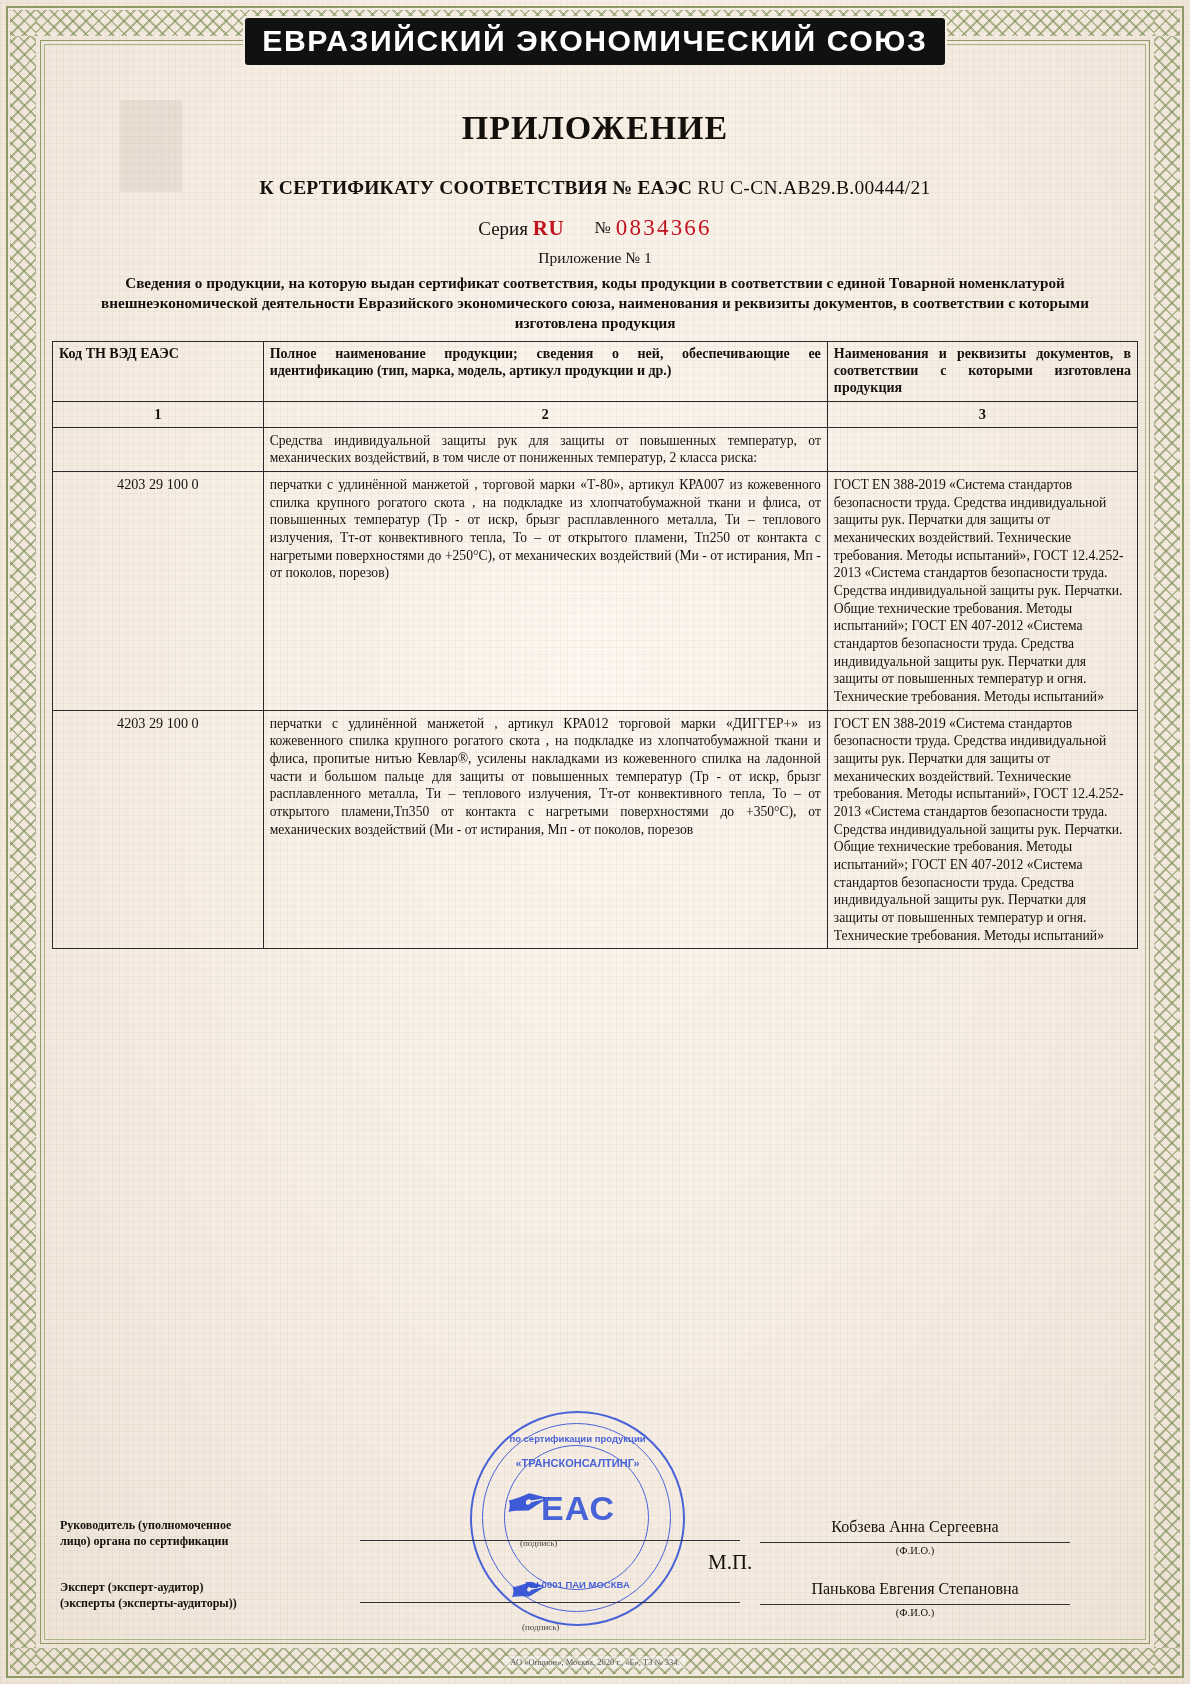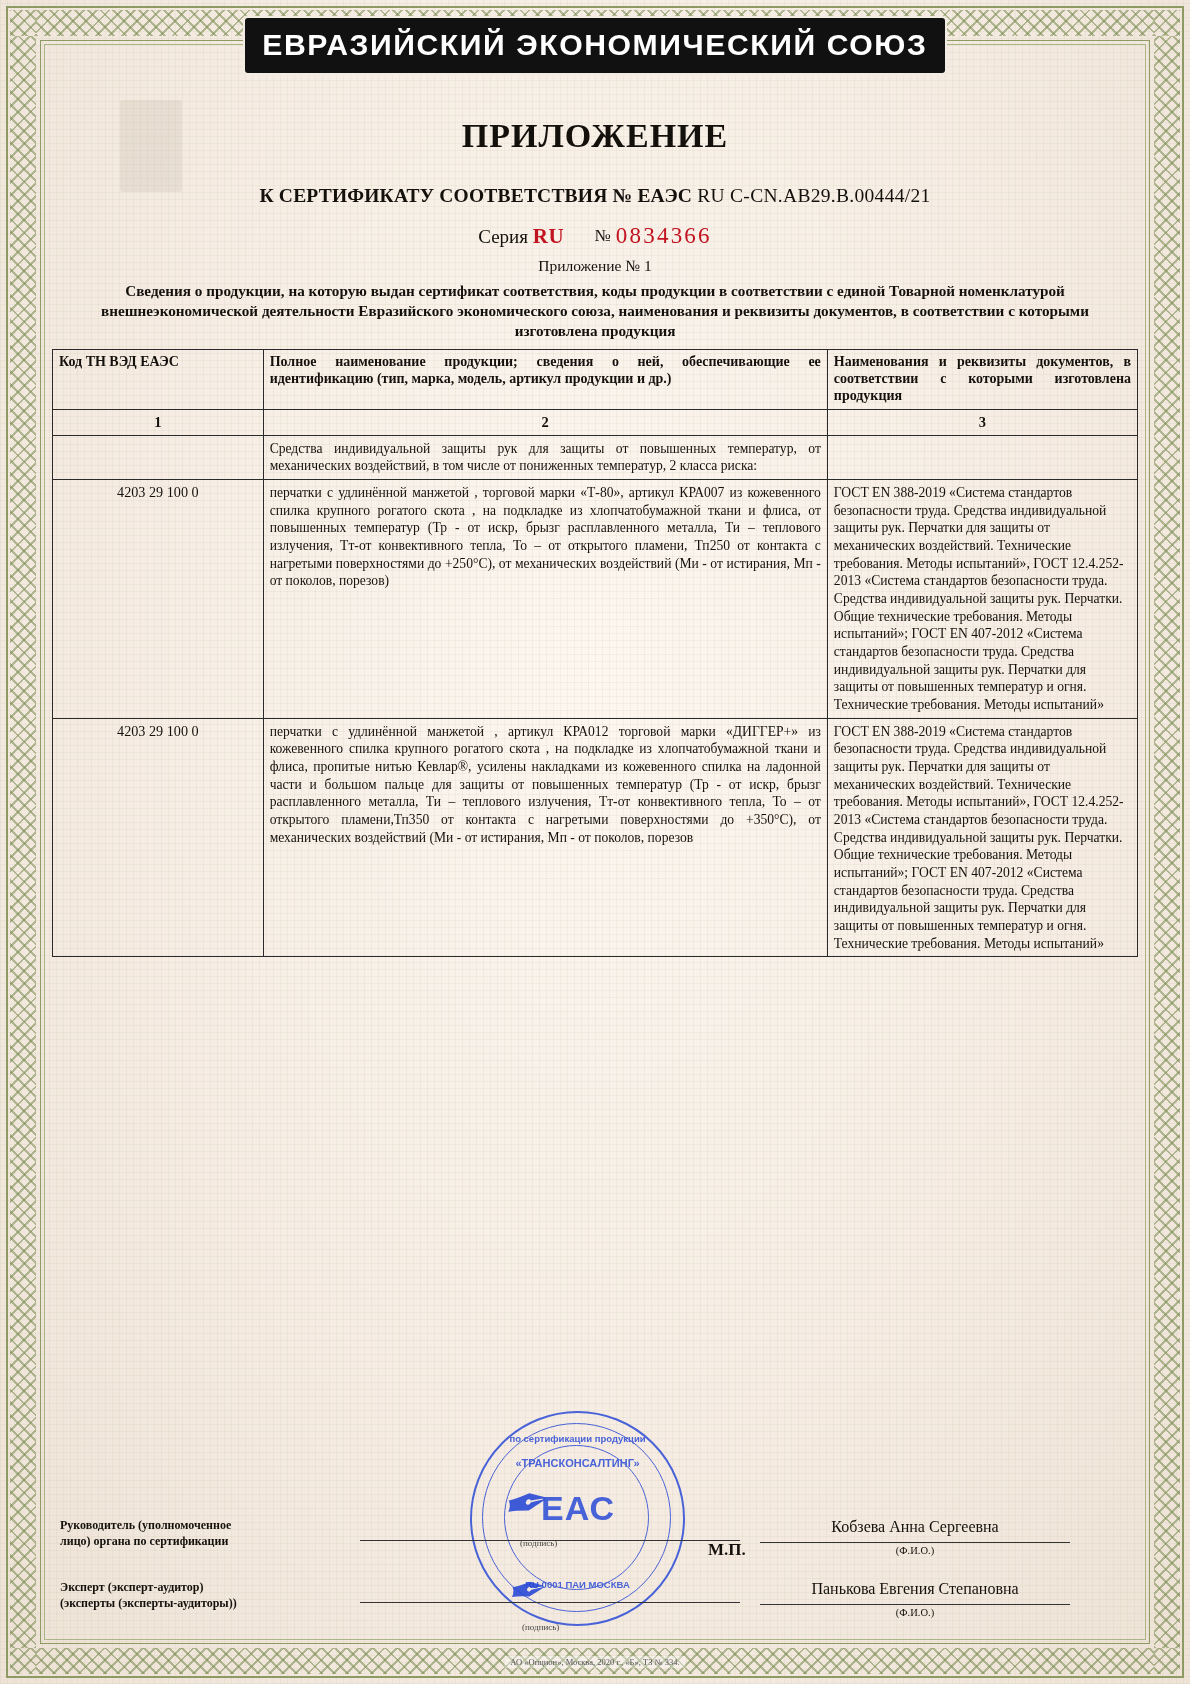--- a/index.html
+++ b/index.html
@@ -60,21 +60,21 @@
 
   
   .content {
     position: absolute;
     left: 52px; top: 18px; right: 52px; bottom: 48px;
   }
 
   .eaeu-banner {
     margin: 0 auto;
     width: 700px;
-    height: 55px;
+    height: 47px;
     background: #111;
     border-radius: 3px;
     display: flex;
     align-items: center;
     justify-content: center;
     box-shadow: 0 0 0 2px #f3ece2;
   }
   .eaeu-banner .txt {
     color: #fff;
     font-family: "Liberation Sans", sans-serif;
@@ -242,23 +242,23 @@
     position: absolute;
     left: 700px;
     width: 310px;
     top: 27px;
     text-align: center;
     font-size: 10.5px;
   }
   .mp {
     position: absolute;
     left: 648px;
-    top: 22px;
-    font-size: 17px;
-    font-weight: bold;
+    top: 32px;
+    font-size: 21px;
+    font-weight: normal;
   }
 
   
   .stamp {
     position: absolute;
     left: 470px;
     bottom: 58px;
     width: 215px;
     height: 215px;
     opacity: 0.85;

